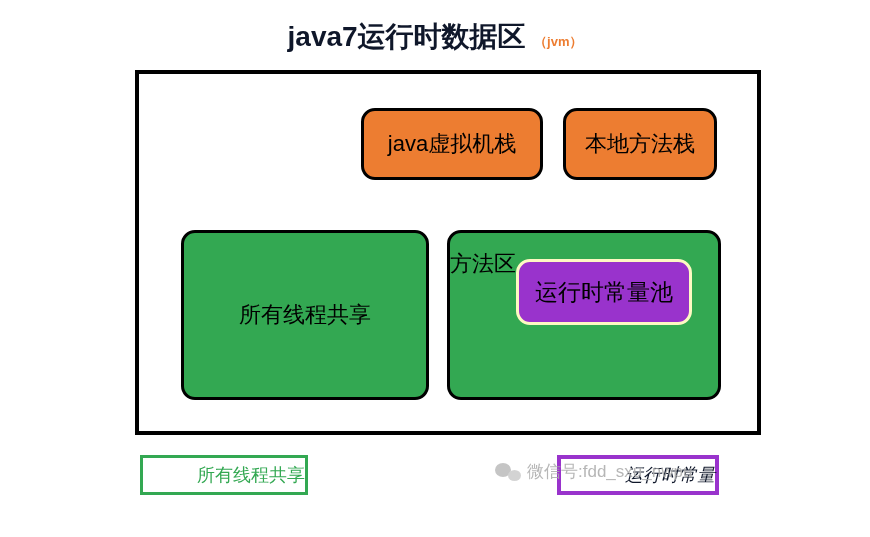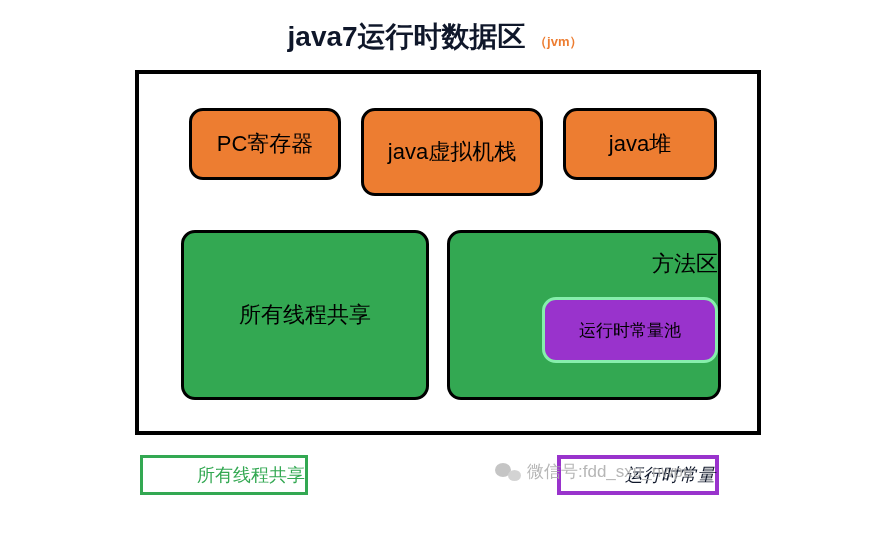--- a/index.html
+++ b/index.html
@@ -57,21 +57,21 @@
     .pc-reg {
       top: 34px;
       left: 50px;
       width: 152px;
       height: 72px;
     }
     .jvm-stack {
       top: 34px;
       left: 222px;
       width: 182px;
-      height: 88px;
+      height: 72px;
     }
     .native-stack {
       top: 34px;
       left: 424px;
       width: 154px;
       height: 72px;
     }
     .green-box {
       position: absolute;
       background: #33a852;
@@ -90,36 +90,35 @@
       justify-content: center;
       font-size: 22px;
       line-height: 2;
     }
     .method-area {
       top: 156px;
       left: 308px;
       width: 274px;
       height: 170px;
       display: flex;
-      flex-direction: column;
-      align-items: flex-end;
+      align-items: flex-start;
       padding-top: 16px;
       font-size: 22px;
     }
     .const-pool {
       background: #9933cc;
-      border: 3px solid #86efac;
+      border: 3px solid #fef9c3;
       border-radius: 14px;
       width: 176px;
       height: 66px;
-      margin-top: 18px;
+      margin-top: 10px;
       display: flex;
       align-items: center;
       justify-content: center;
-      font-size: 17px;
+      font-size: 23px;
       color: #000;
     }
     .legend-row {
       position: absolute;
       top: 455px;
       left: 135px;
       width: 626px;
       height: 50px;
     }
     .legend-box {
@@ -188,28 +187,25 @@
   </style>
 </head>
 <body>
 
 <div class="title-row">
   <span class="title-main">java7运行时数据区</span>
   <span class="title-sub">（jvm）</span>
 </div>
 
 <div class="container">
-  <div class="orange-box pc-reg">
-    <span>PC寄存器</span>
-  </div>
   <div class="orange-box jvm-stack">
     <span>java虚拟机栈</span>
   </div>
   <div class="orange-box native-stack">
-    <span>java堆</span>
+    <span>本地方法栈</span>
   </div>
 
   <div class="green-box heap">
     <span>所有线程共享</span>
   </div>
 
   <div class="green-box method-area">
     <span>方法区</span>
     <div class="const-pool">
       <span>运行时常量池</span>

